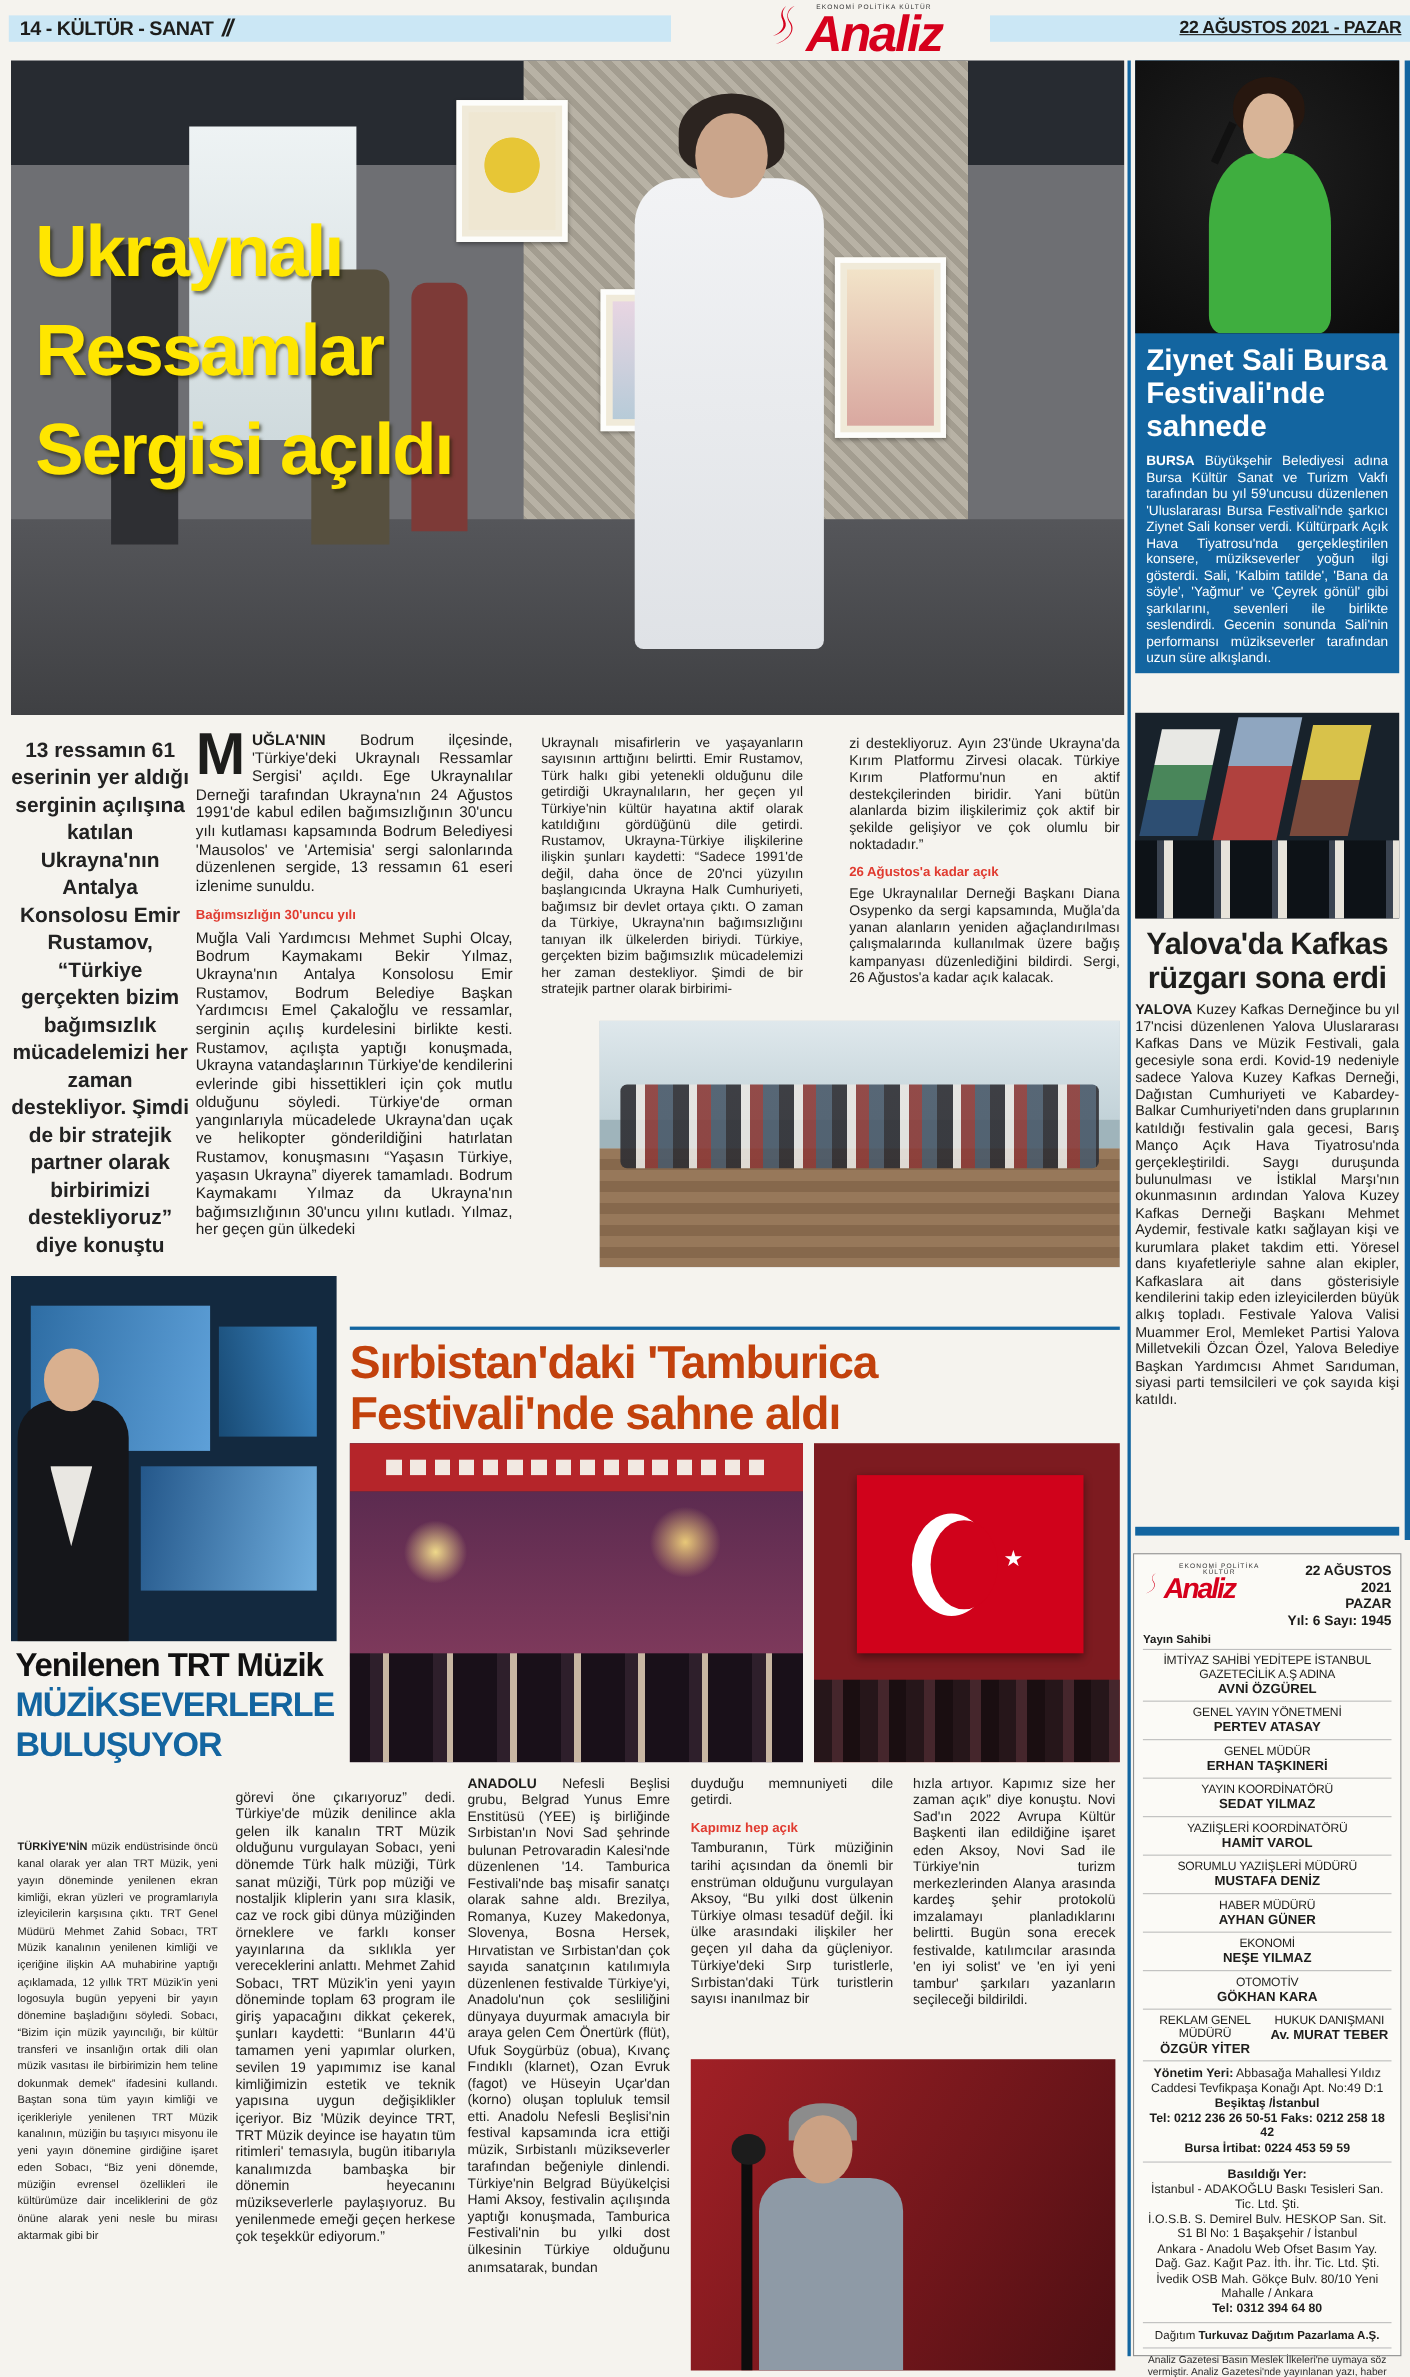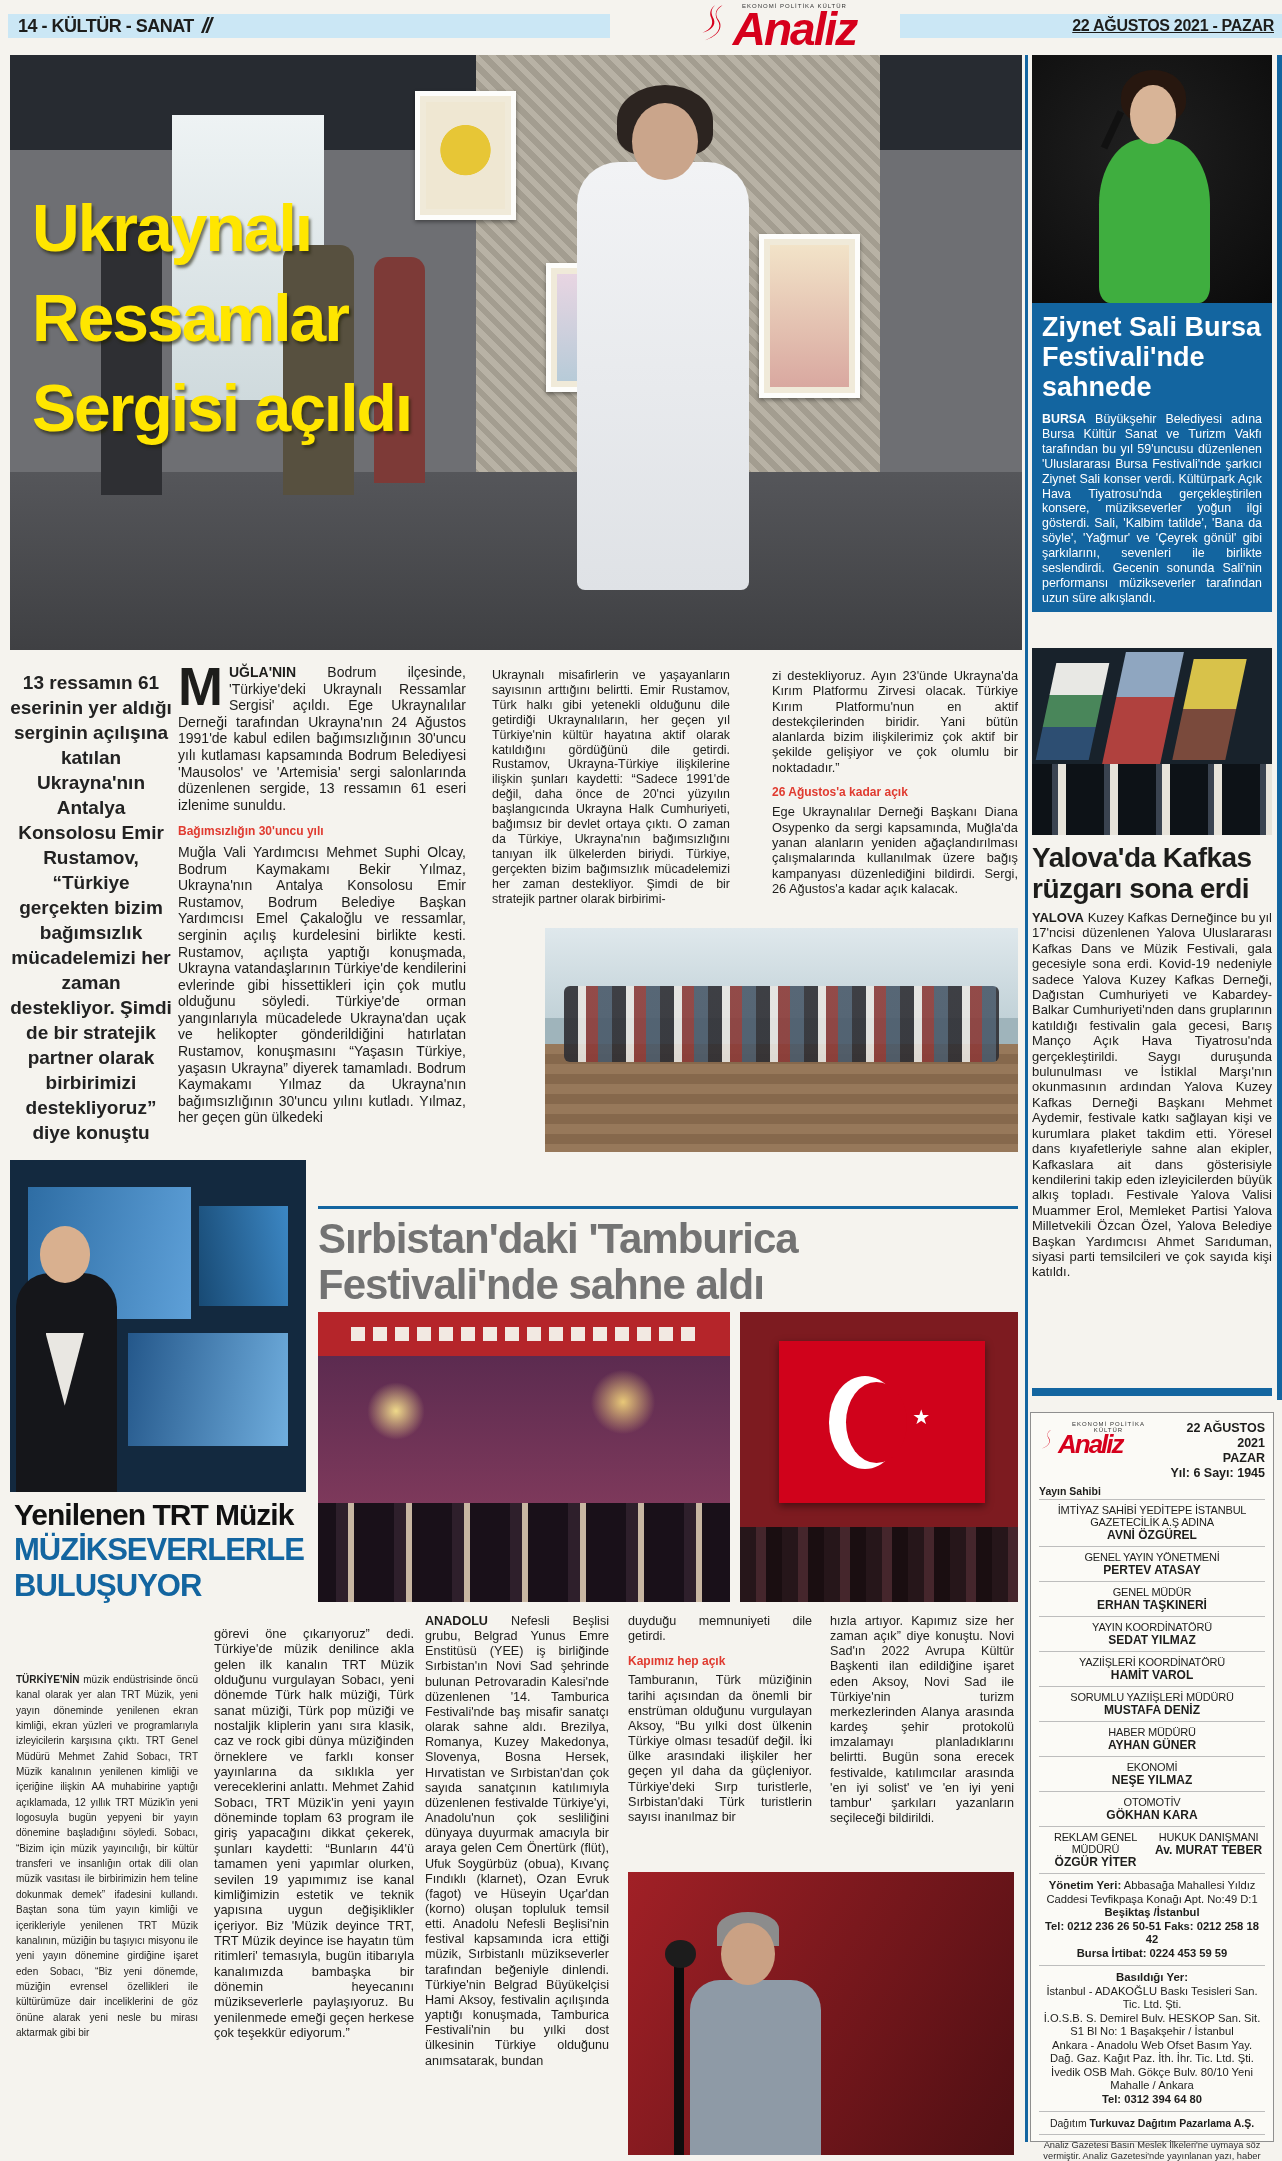--- a/index.html
+++ b/index.html
@@ -85,42 +85,42 @@
   #ziynet-text{left:1042px;top:312px;width:220px;color:#fff;}
   #ziynet-title{font-size:27px;line-height:30px;font-weight:bold;margin-bottom:10px;}
   #ziynet-body{font-size:12.4px;line-height:14.9px;}
   #flags-photo{left:1032px;top:648px;width:240px;height:187px;background:#18222b;}
   .fl{position:absolute;transform:skewX(-12deg);}
   #fl1{left:6%;top:8%;width:22%;height:52%;background:linear-gradient(#e8e8e4 0 33%,#49865a 33% 66%,#2d4e72 66%);}
   #fl2{left:34%;top:2%;width:24%;height:60%;background:linear-gradient(#8fa6c0 0 40%,#b0413e 40%);}
   #fl3{left:63%;top:6%;width:22%;height:54%;background:linear-gradient(#d8c24a 0 50%,#7a4a3c 50%);}
   .fl-men{left:0;bottom:0;width:100%;height:38%;
      background:repeating-linear-gradient(90deg,#0d1217 0 20px,#3a4350 20px 26px,#e7e3da 26px 34px,#0d1217 34px 52px);}
-  #yalova-title{left:1032px;top:842px;width:240px;font-size:28px;line-height:31px;font-weight:800;letter-spacing:-0.5px;}
+  #yalova-title{left:1032px;top:842px;width:240px;font-size:28px;line-height:31px;font-weight:800;letter-spacing:-0.5px;text-align:center;}
   #yalova-body{left:1032px;top:910px;width:240px;font-size:13px;line-height:15.4px;}
   #yalova-hr{left:1032px;top:1388px;width:240px;height:8px;background:#1365a0;}
 
   
   #trt-montage{left:10px;top:1160px;width:296px;height:332px;background:#13293f;}
   .tv1{left:6%;top:8%;width:55%;height:40%;background:linear-gradient(100deg,#2e6da4,#5ea0d8);}
   .tv2{left:64%;top:14%;width:30%;height:30%;background:linear-gradient(80deg,#184a74,#3c87c4);}
   .tv3{left:40%;top:52%;width:54%;height:34%;background:linear-gradient(100deg,#24578a,#70aede);}
   .suit{left:2%;top:34%;width:34%;height:66%;background:#15161a;border-radius:34px 34px 0 0;}
   .shirt{left:12%;top:52%;width:13%;height:22%;background:#e9e7e2;clip-path:polygon(0 0,100% 0,50% 100%);}
   .trt-face{left:10%;top:20%;width:17%;height:17%;background:#d9b08f;border-radius:50%;}
   #trt-title{left:14px;top:1498px;width:300px;}
   #trt-t1{font-size:30px;line-height:34px;font-weight:800;color:#111;letter-spacing:-1px;}
   #trt-t2,#trt-t3{font-size:31px;line-height:36px;font-weight:900;color:#1365a0;letter-spacing:-1px;}
   #trt-col1{left:16px;top:1672px;width:182px;font-size:10px;line-height:15.35px;}
   #trt-col2{left:214px;top:1626px;width:200px;font-size:12.8px;line-height:15.35px;}
 
   
   #tamb-hr{left:318px;top:1206px;width:700px;height:3px;background:#1365a0;}
   #tamb-headline{left:318px;top:1216px;width:710px;font-size:42px;line-height:46px;
-                 font-weight:800;color:#737373;letter-spacing:-1px;}
+                 font-weight:800;color:#c2410c;letter-spacing:-1px;}
   #tamb-photo1{left:318px;top:1312px;width:412px;height:290px;background:#3a1f38;}
   .tp-banner{left:0;top:0;width:100%;height:15%;background:#b5252a;}
   .tp-bannertxt{left:8%;top:5%;width:84%;height:5%;
      background:repeating-linear-gradient(90deg,#f2e9e2 0 14px,rgba(0,0,0,0) 14px 22px);}
   .tp-stage{left:0;top:15%;width:100%;height:55%;background:linear-gradient(#5c2b50,#803a5c);}
   .tp-light1{left:12%;top:24%;width:14%;height:20%;background:radial-gradient(circle,#efd98a,rgba(0,0,0,0) 70%);}
   .tp-light2{left:66%;top:20%;width:16%;height:22%;background:radial-gradient(circle,#e8c878,rgba(0,0,0,0) 70%);}
   .tp-band{left:0;bottom:0;width:100%;height:34%;
      background:repeating-linear-gradient(90deg,#191019 0 18px,#2e1f2b 18px 30px,#c8b6a2 30px 36px,#191019 36px 58px);}
   #tamb-photo2{left:740px;top:1312px;width:278px;height:290px;background:#7d1b20;}

